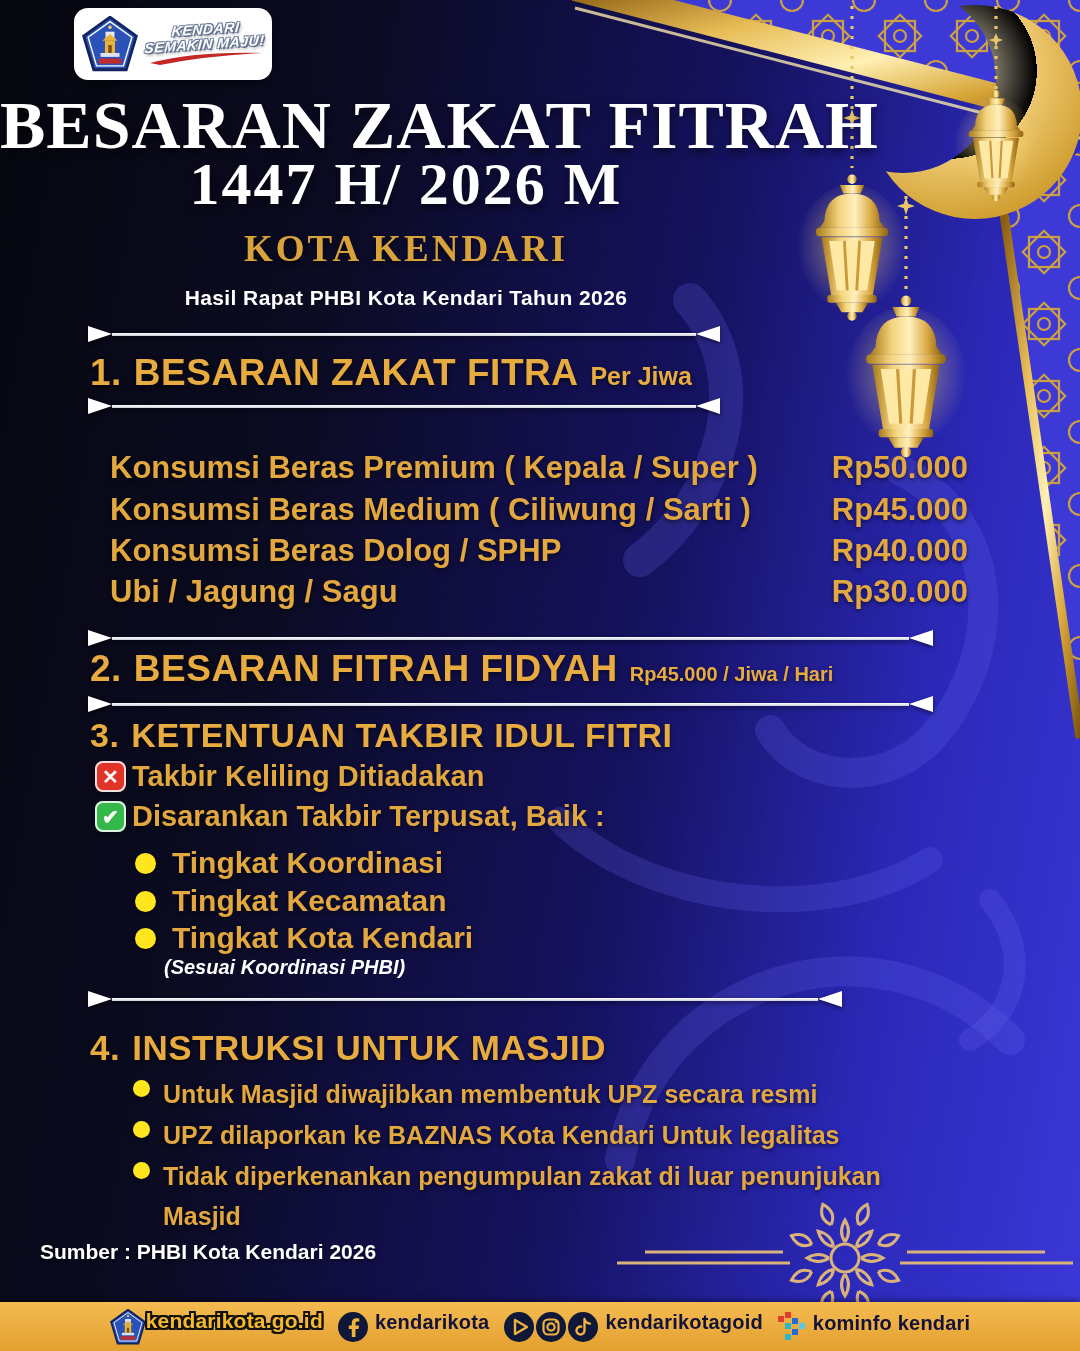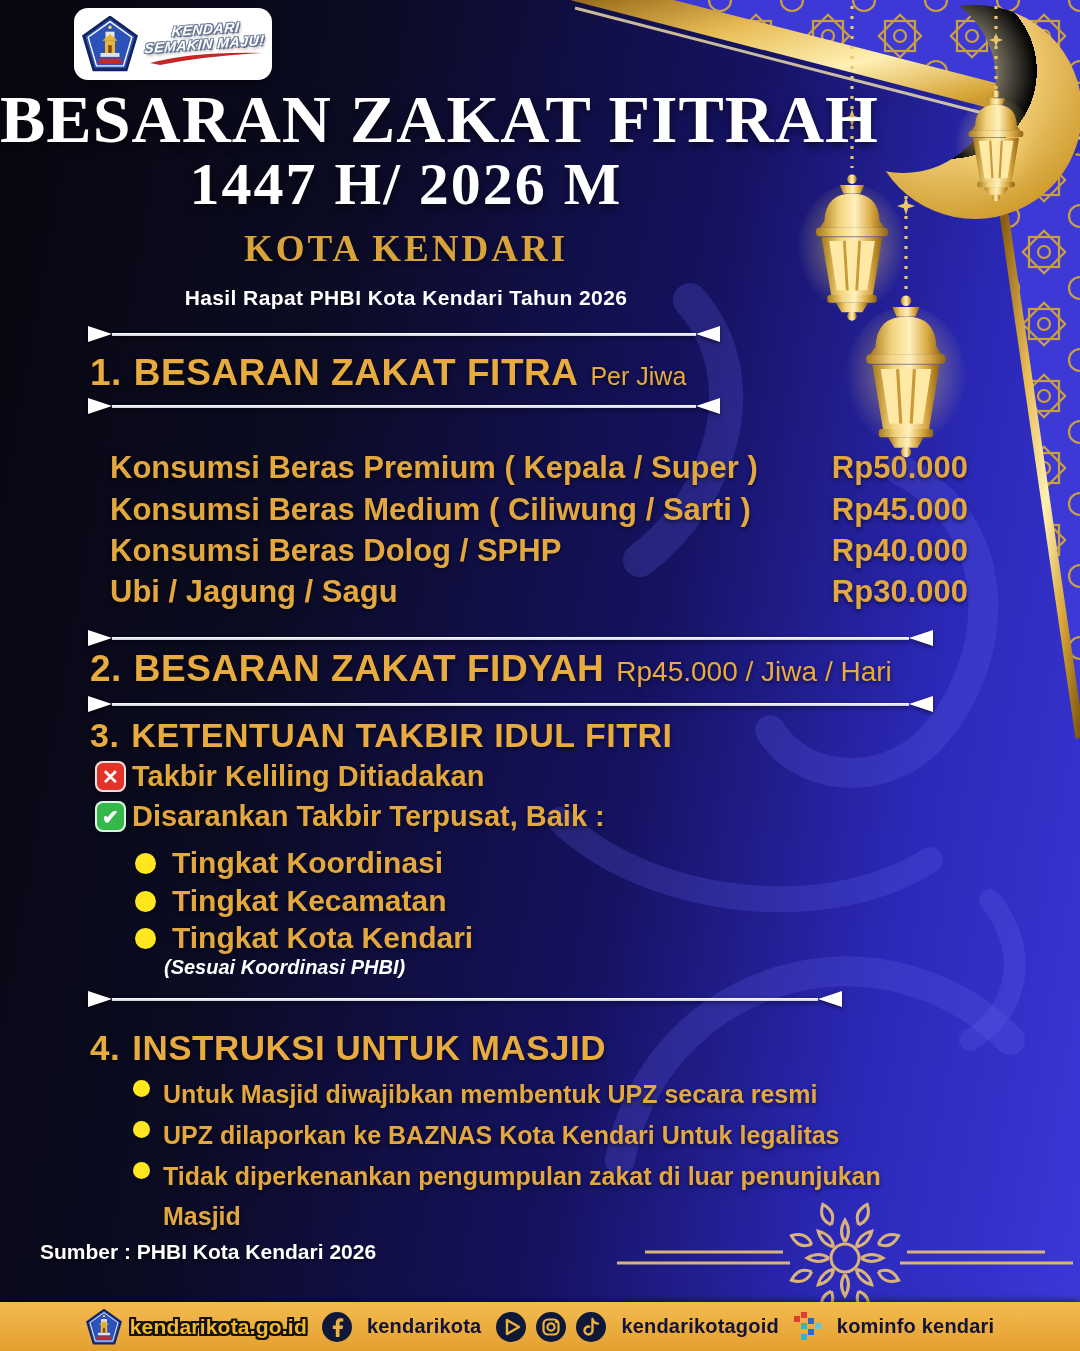--- a/index.html
+++ b/index.html
@@ -13,38 +13,38 @@
 
   
   .badge-card{left:74px;top:8px;width:198px;height:72px;background:#fff;border-radius:14px;
     display:flex;align-items:center;gap:6px;padding:4px 8px;box-sizing:border-box;box-shadow:0 4px 10px rgba(0,0,0,.45);}
   .badge-txt{transform:skewX(-8deg) rotate(-4deg);line-height:15px;font-weight:800;font-style:italic;
     color:#fff;font-size:14px;letter-spacing:.5px;text-align:center;
     text-shadow:-1px -1px 0 #6e7d99,1px -1px 0 #6e7d99,-1px 1px 0 #6e7d99,1.5px 1.5px 0 #5a6a88,2px 3px 3px rgba(0,0,0,.35);}
 
   
   .title-wrap{left:0;top:0;width:812px;text-align:center;}
-  .t1{position:absolute;left:0;top:80px;width:100%;font-family:"Liberation Serif",serif;font-weight:700;
+  .t1{position:absolute;left:0;top:86px;width:100%;font-family:"Liberation Serif",serif;font-weight:700;
       font-size:68px;color:#fff;letter-spacing:1px;text-shadow:0 4px 8px rgba(0,0,0,.6);white-space:nowrap;}
   .t2{position:absolute;left:0;top:150px;width:100%;font-family:"Liberation Serif",serif;font-weight:700;
       font-size:60px;color:#fff;letter-spacing:2px;text-shadow:0 4px 8px rgba(0,0,0,.6);}
   .t3{position:absolute;left:0;top:227px;width:100%;font-family:"Liberation Serif",serif;font-weight:700;
       font-size:37px;color:#d9a33c;letter-spacing:3px;text-shadow:0 3px 5px rgba(0,0,0,.55);}
   .t4{position:absolute;left:0;top:286px;width:100%;font-weight:700;font-size:21px;color:#fff;letter-spacing:.4px;}
 
   
   .aline{position:absolute;height:16px;display:flex;align-items:center;filter:drop-shadow(0 2px 2px rgba(0,0,0,.5));}
   .aline .tl{width:0;height:0;border-top:8px solid transparent;border-bottom:8px solid transparent;border-left:24px solid #fff;}
   .aline .bar{flex:1;height:3px;background:linear-gradient(#ffffff,#c9cfdd);}
   .aline .tr{width:0;height:0;border-top:8px solid transparent;border-bottom:8px solid transparent;border-right:24px solid #fff;}
 
   .sec-h{position:absolute;display:flex;align-items:baseline;gap:12px;white-space:nowrap;}
   .num,.sec-title{font-weight:800;font-size:37px;color:#e7ab3f;letter-spacing:.5px;text-shadow:0 2px 4px rgba(0,0,0,.55);}
-  .sec-suffix{font-weight:400;font-size:25px;color:#e7ab3f;text-shadow:0 2px 4px rgba(0,0,0,.55);}
-  .sec-suffix.big{font-size:28px;text-align:center;}
+  .sec-suffix{font-weight:700;font-size:25px;color:#e7ab3f;text-shadow:0 2px 4px rgba(0,0,0,.55);}
+  .sec-suffix.big{font-size:20px;text-align:center;}
 
   .row{position:absolute;left:110px;right:112px;display:flex;justify-content:space-between;align-items:baseline;gap:48px;}
   .row .lbl,.row .prc{font-weight:800;font-size:31px;color:#e2a73e;text-shadow:0 2px 4px rgba(0,0,0,.55);white-space:nowrap;}
 
   .mark-item{position:absolute;display:flex;align-items:center;gap:6px;}
   .mbox{width:31px;height:31px;border-radius:8px;display:flex;align-items:center;justify-content:center;
         color:#fff;font-weight:800;font-size:20px;box-shadow:inset 0 0 0 2px rgba(255,255,255,.85),0 2px 3px rgba(0,0,0,.4);}
   .mbox.red{background:#e23328;}
   .mbox.green{background:#35b84a;}
   .mark-item .mtxt{font-weight:800;font-size:29px;color:#e2a73e;text-shadow:0 2px 4px rgba(0,0,0,.55);white-space:nowrap;}
@@ -58,21 +58,21 @@
   .item4{position:absolute;display:flex;align-items:flex-start;gap:13px;}
   .dot-s{width:17px;height:17px;border-radius:50%;background:#ffe61e;margin-top:6px;flex:none;box-shadow:0 2px 3px rgba(0,0,0,.4);}
   .item4 .itxt{font-weight:800;font-size:25px;line-height:40px;color:#e2a73e;text-shadow:0 2px 4px rgba(0,0,0,.55);}
 
   .source{position:absolute;left:40px;top:1240px;font-weight:800;font-size:21px;color:#fff;text-shadow:0 2px 3px rgba(0,0,0,.5);}
 
   
   .footer-bar{position:absolute;left:0;bottom:0;width:100%;height:49px;z-index:3;
     background:linear-gradient(#f4bb51,#e3a02f);display:flex;align-items:center;justify-content:center;gap:14px;
     box-shadow:0 -2px 6px rgba(0,0,0,.4);}
-  .f-item{display:flex;align-items:center;gap:8px;}
+  .f-item{display:flex;gap:0;}
   .f-txt{font-weight:800;font-size:20px;color:#13123a;letter-spacing:.2px;margin-left:6px;}
   .site{font-weight:800;font-size:21px;color:#f6b92e;letter-spacing:.2px;
     text-shadow:-2px -2px 0 #111,2px -2px 0 #111,-2px 2px 0 #111,2px 2px 0 #111,0 2px 0 #111,2px 0 0 #111,-2px 0 0 #111,0 -2px 0 #111;}
   .icirc{width:32px;height:32px;}
 </style>
 </head>
 <body>
 
 <div class="poster">
 
@@ -268,21 +268,21 @@
       <span class="prc">Rp30.000</span>
   </div>
 
   <div class="z2 aline" style="left:88px;top:630px;width:845px">
       <div class="tl"></div>
       <div class="bar"></div>
       <div class="tr"></div>
     </div>
   <div class="z2 sec-h" style="left:90px;top:648px">
     <span class="num">2.</span>
-      <span class="sec-title">BESARAN ZAKAT FIDYAH</span>
+      <span class="sec-title">BESARAN FITRAH FIDYAH</span>
       <span class="sec-suffix big">Rp45.000 / Jiwa / Hari</span>
   </div>
   <div class="z2 aline" style="left:88px;top:696px;width:845px">
       <div class="tl"></div>
       <div class="bar"></div>
       <div class="tr"></div>
     </div>
 
   <div class="z2 sec-h" style="left:90px;top:716px">
     <span class="num" style="font-size:34px">3.</span>

